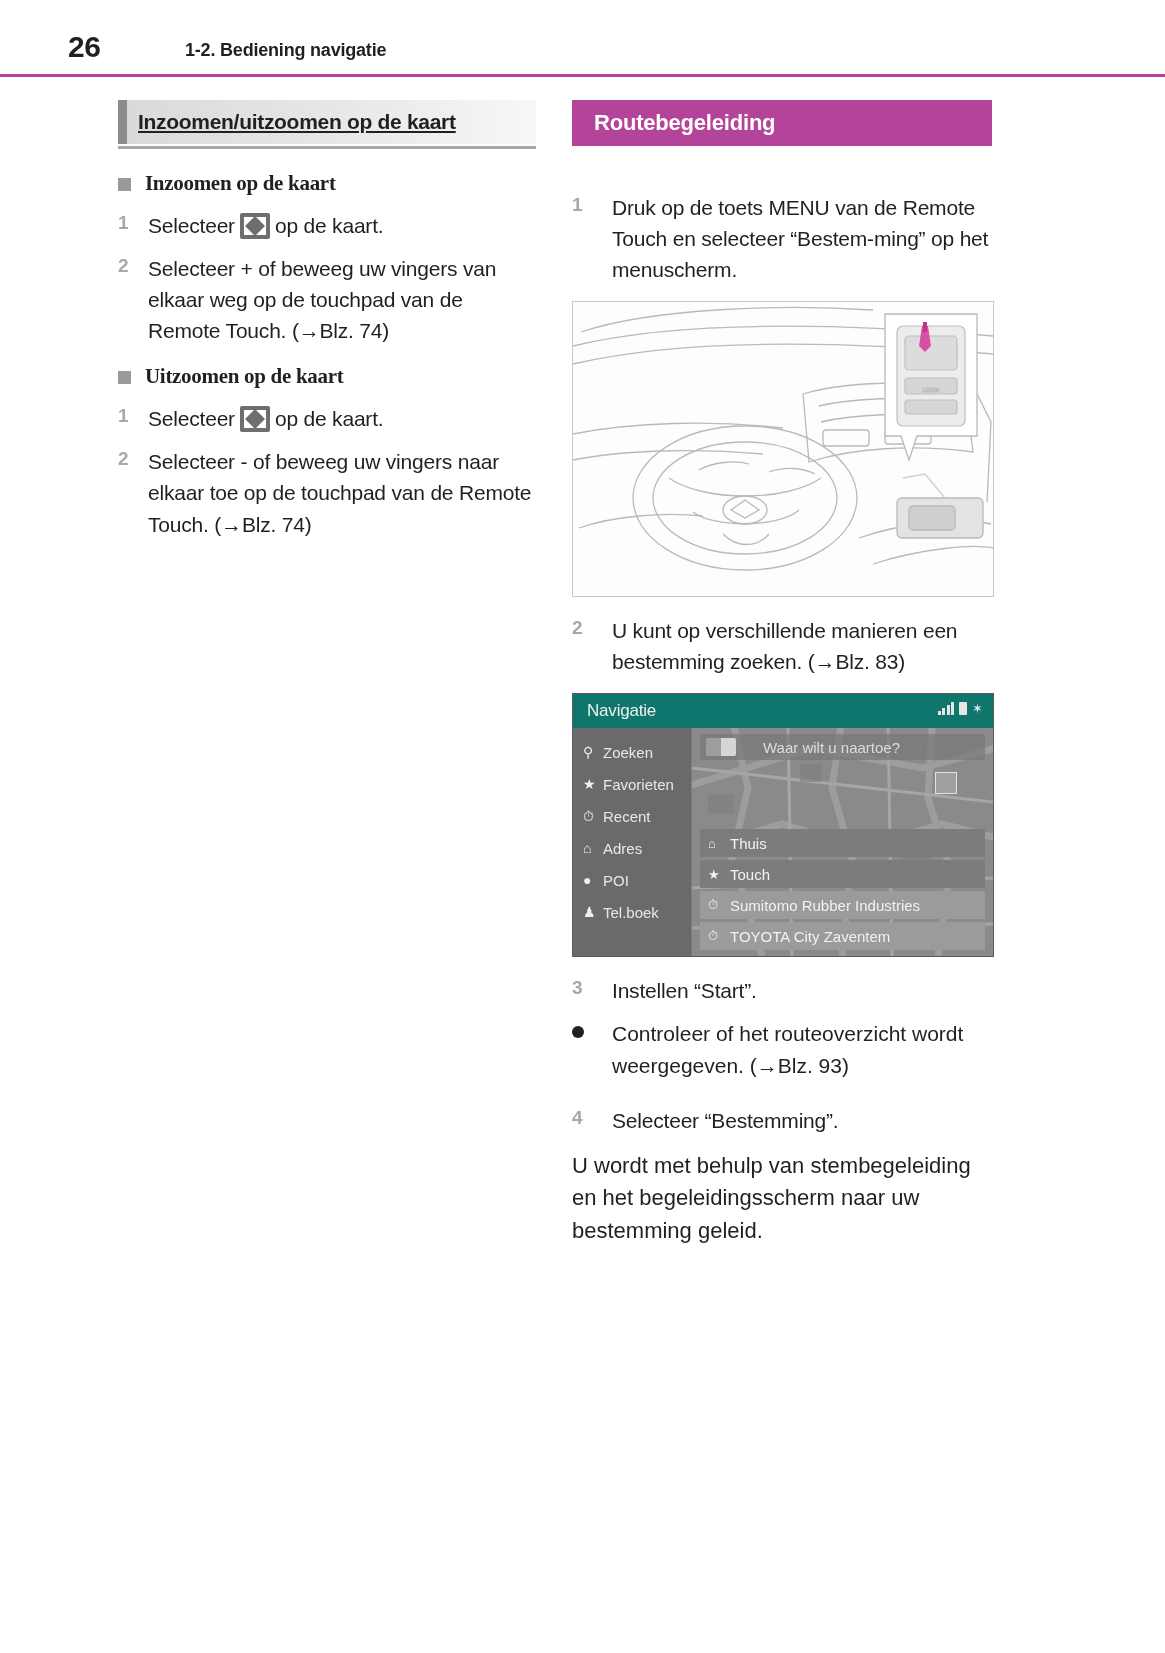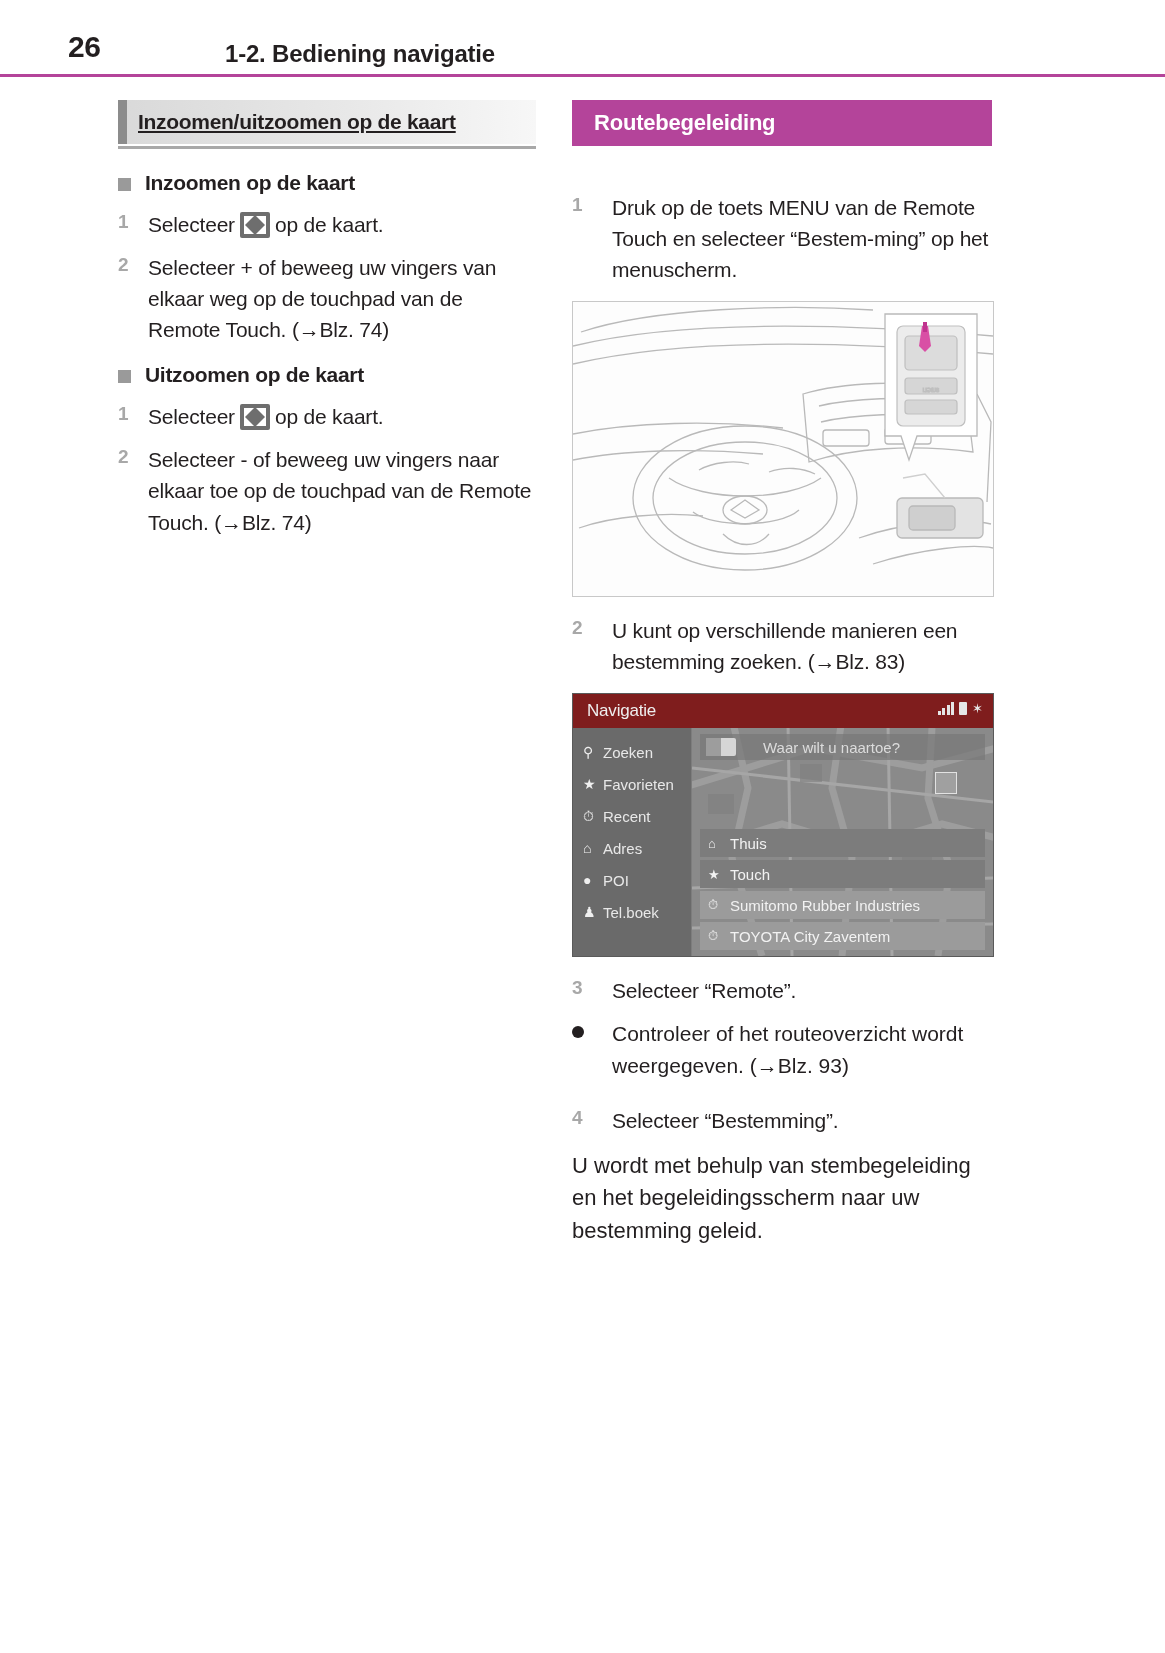--- a/index.html
+++ b/index.html
@@ -29,24 +29,23 @@
     left: 68px;
     top: 6px;
     font-size: 30px;
     font-weight: bold;
     letter-spacing: -0.5px;
   }
   .header-title {
     position: absolute;
     left: 185px;
     top: 16px;
-    font-size: 24px;
+    font-size: 18px;
     font-weight: bold;
     letter-spacing: -0.2px;
-    margin-left: 40px;
   }
   .header-rule {
     position: absolute;
     top: 74px;
     left: 0;
     width: 1165px;
     height: 3px;
     background: #b4449a;
   }
 
@@ -109,20 +108,21 @@
     font-weight: bold;
     color: #ffffff;
     letter-spacing: -0.2px;
   }
 
   
   .sub-head {
     display: flex;
     align-items: flex-start;
     margin: 18px 0 14px 0;
+    font-family: Liberation Serif, serif;
   }
   .sub-head .sq {
     width: 13px;
     height: 13px;
     background: #9a9a9a;
     margin-right: 14px;
     margin-top: 7px;
     flex: none;
   }
   .sub-head .sub-text {
@@ -219,21 +219,21 @@
     margin: 16px 0 18px 0;
     background: #6f6f6f;
     position: relative;
     overflow: hidden;
     border: 1px solid #5a5a5a;
   }
   .ns-topbar {
     position: absolute;
     top: 0; left: 0; right: 0;
     height: 34px;
-    background: #7f1d1d;
+    background: #0f766e;
     display: flex;
     align-items: center;
   }
   .ns-title {
     color: #efefef;
     font-size: 17px;
     padding-left: 14px;
     letter-spacing: -0.2px;
   }
   .ns-status {
@@ -559,21 +559,21 @@
         <div class="ns-row">
           <span class="ic">⏱</span>
           <span>TOYOTA City Zaventem</span>
         </div>
       </div>
     </div>
   </div>
 
   <div class="step step-r">
     <div class="num">3</div>
-    <div class="body">Selecteer “Remote”.</div>
+    <div class="body">Instellen “Start”.</div>
   </div>
 
   <div class="bullet-step">
     <div class="dot"><span></span></div>
     <div class="body">Controleer of het routeoverzicht wordt weergegeven. (→Blz. 93)</div>
   </div>
 
   <div class="step step-r">
     <div class="num">4</div>
     <div class="body">Selecteer “Bestemming”.</div>

